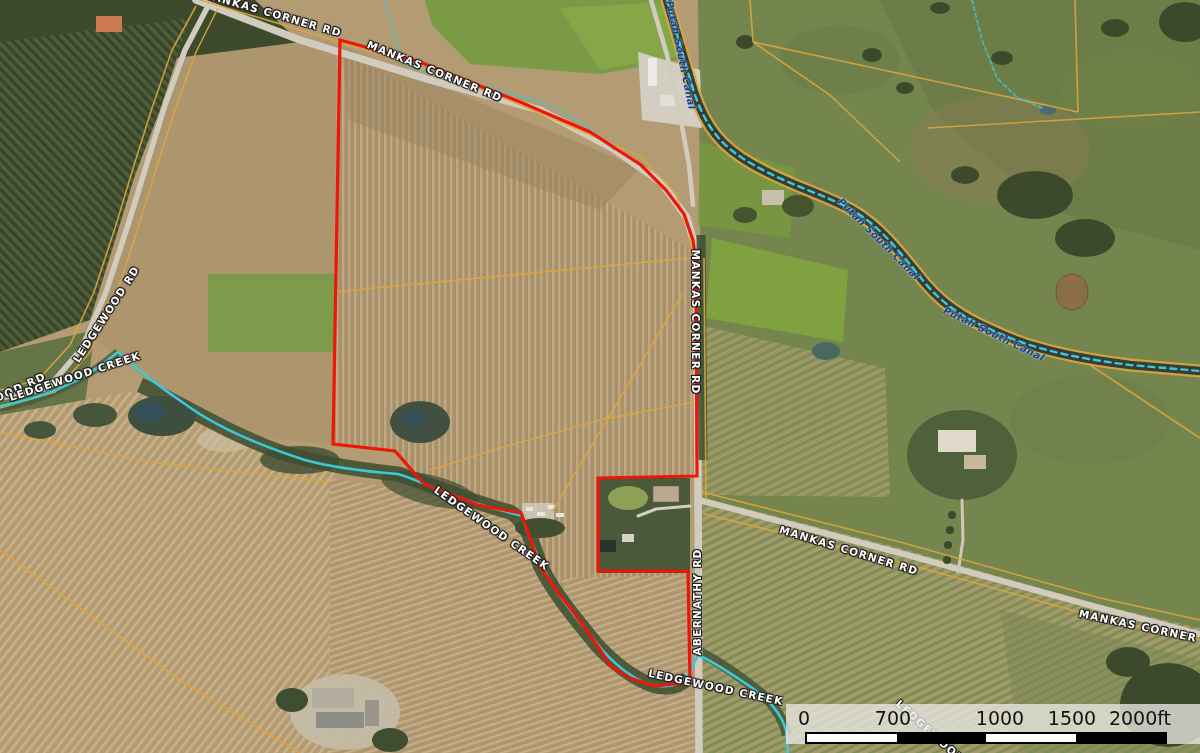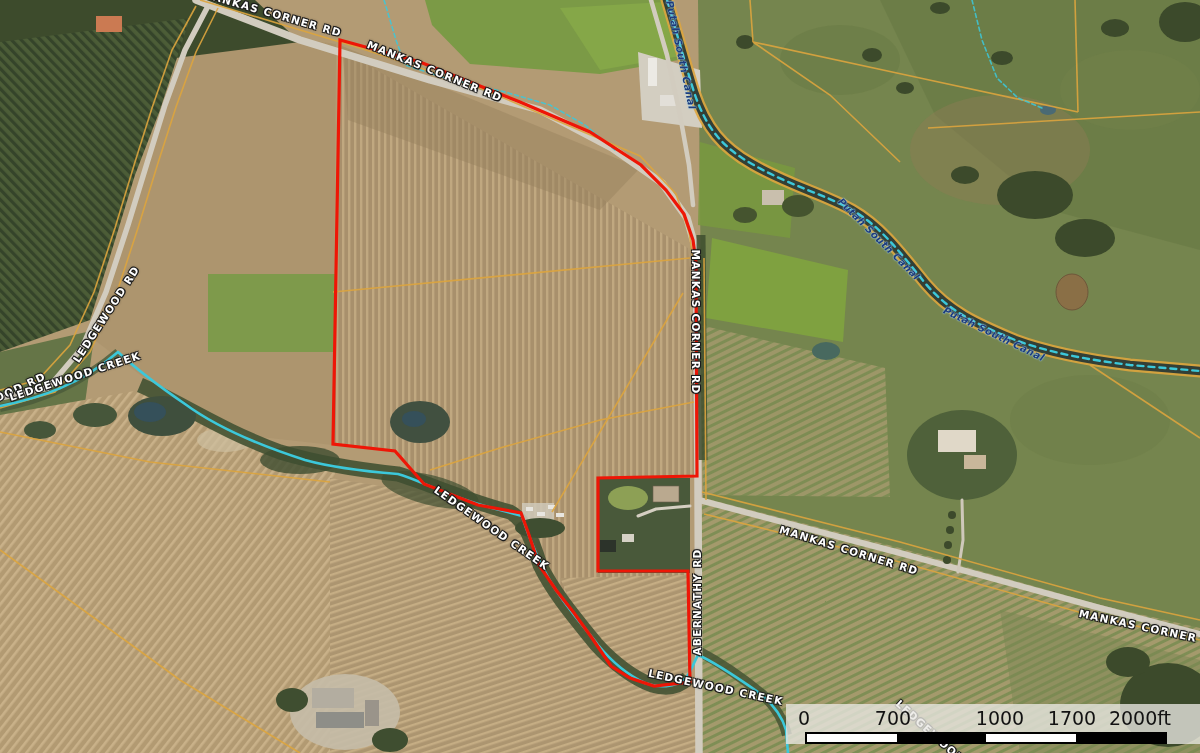--- a/index.html
+++ b/index.html
@@ -206,21 +206,21 @@
 <div class="lbl road-lbl" style="left:949px;top:748px;--r:42deg">LEDGEWOOD CREEK</div>
 
 <div class="lbl canal-lbl" style="left:681px;top:55px;--r:78deg">Putah South Canal</div>
 <div class="lbl canal-lbl" style="left:879px;top:239px;--r:45deg">Putah South Canal</div>
 <div class="lbl canal-lbl" style="left:994px;top:334px;--r:26deg">Putah South Canal</div>
 
 <div class="scalebar">
   <span class="tick" style="left:18px">0</span>
   <span class="tick" style="left:107px">700</span>
   <span class="tick" style="left:214px">1000</span>
-  <span class="tick" style="left:286px">1700</span>
+  <span class="tick" style="left:286px">1500</span>
   <span class="tick" style="left:354px">2000ft</span>
   <div class="bar">
     <span class="seg w"></span>
     <span class="seg b"></span>
     <span class="seg w"></span>
     <span class="seg b"></span>
   </div>
 </div>
 
 </div>

